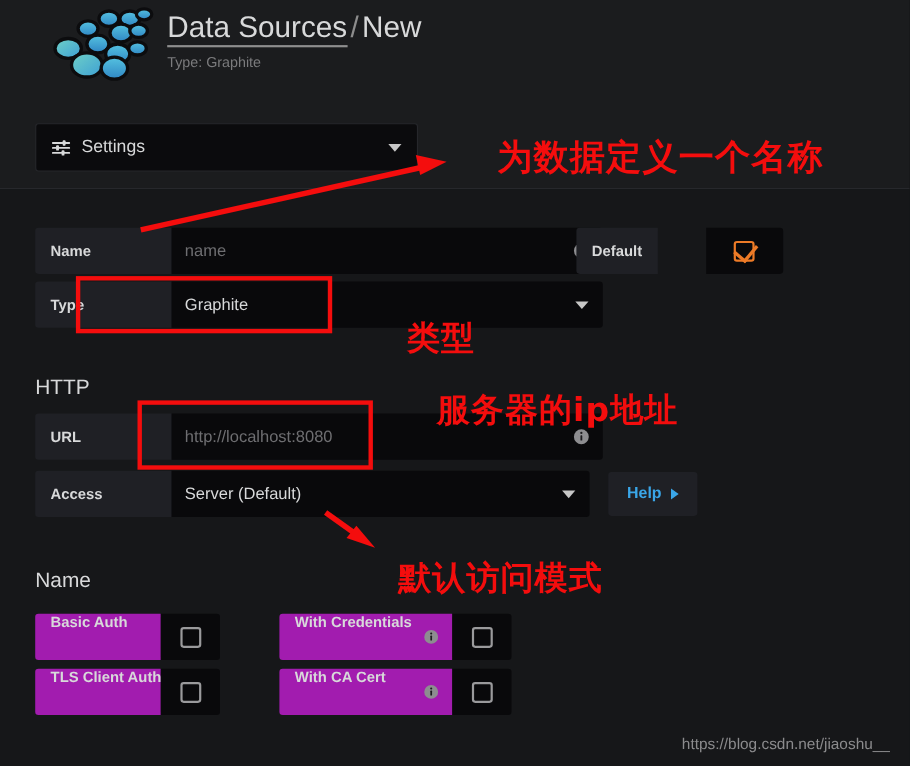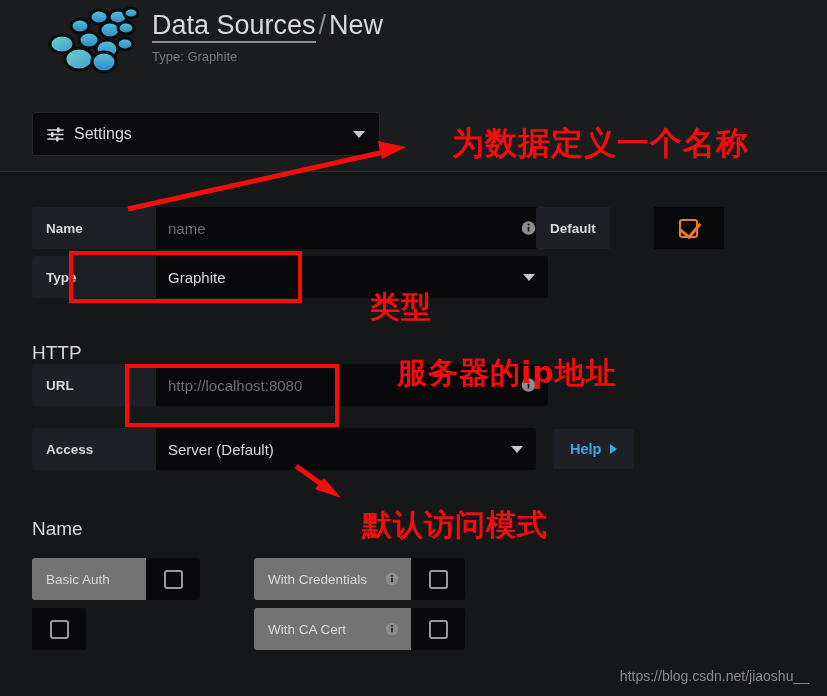--- a/index.html
+++ b/index.html
@@ -164,21 +164,21 @@
     margin-top: -3px;
     width: 0; height: 0;
     border-left: 6px solid transparent;
     border-right: 6px solid transparent;
     border-top: 7px solid #c7c7c7;
   }
 
   
   #default-group {
     position: absolute;
-    left: 536px;
+    left: 524px;
     top: 207px;
     height: 42px;
     display: flex;
     gap: 44px;
   }
   #default-group .dg-label {
     background: #1f2025;
     border-radius: 3px 0 0 3px;
     display: flex; align-items: center;
     padding: 0 14px;
@@ -251,27 +251,27 @@
     border-left: 7px solid #3aa6e8;
   }
 
   
   .auth-cell {
     position: absolute;
     height: 42px;
     display: flex;
   }
   .auth-cell .ac-label {
-    background: #737373;
+    background: #a21caf;
     border-radius: 3px 0 0 3px;
     display: flex;
-    align-items: center;
+    align-items: flex-start;
     padding: 0 14px;
     font-size: 13.5px;
-    font-weight: normal;
+    font-weight: bold;
     color: #d8d9da;
     white-space: nowrap;
     position: relative;
     box-sizing: border-box;
   }
   .auth-cell .ac-label .ac-info {
     position: absolute;
     right: 12px;
     top: 50%;
     transform: translateY(-50%);
@@ -405,21 +405,21 @@
     <div class="fld-input" style="width:392px;">
       <span class="value">Graphite</span>
       <span class="sel-caret"></span>
     </div>
   </div>
 
   <div class="section-title" style="left:32px; top:170px;">
     <span>HTTP</span>
   </div>
 
-  <div class="form-row" style="left:32px; top:192px; width:516px;">
+  <div class="form-row" style="left:32px; top:204px; width:516px;">
     <div class="fld-label" style="width:124px;">
       <span>URL</span>
     </div>
     <div class="fld-input" style="width:392px;">
       <span class="placeholder">http://localhost:8080</span>
       <svg class="info-icon" viewBox="0 0 16 16">
         <circle cx="8" cy="8" r="7.2" fill="#8d8d90"></circle>
         <rect x="7.1" y="6.6" width="1.8" height="5.2" rx="0.6" fill="#1b1b1e"></rect>
         <circle cx="8" cy="4.4" r="1.1" fill="#1b1b1e"></circle>
       </svg>
@@ -462,20 +462,23 @@
         <rect x="7.1" y="6.6" width="1.8" height="5.2" rx="0.6" fill="#1b1b1e"></rect>
         <circle cx="8" cy="4.4" r="1.1" fill="#1b1b1e"></circle>
       </svg>
     </div>
     <div class="ac-box">
       <span class="chk off"></span>
     </div>
   </div>
 
   <div class="auth-cell" style="left:32px; top:436px;">
+    <div class="ac-label" style="width:114px;">
+      <span>TLS Client Auth</span>
+    </div>
     <div class="ac-box">
       <span class="chk off"></span>
     </div>
   </div>
 
   <div class="auth-cell" style="left:254px; top:436px;">
     <div class="ac-label" style="width:157px; padding-right:34px;">
       <span>With CA Cert</span>
       <svg class="ac-info" viewBox="0 0 16 16">
         <circle cx="8" cy="8" r="7.2" fill="#8d8d90"></circle>

